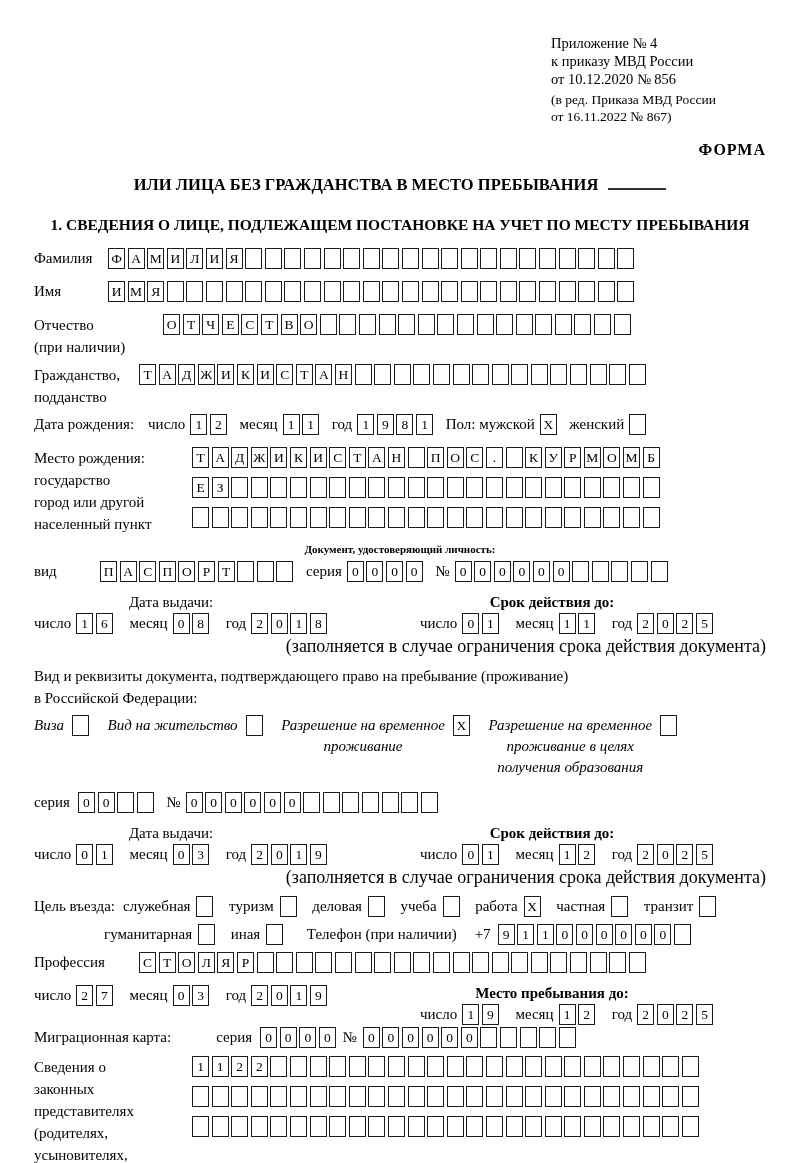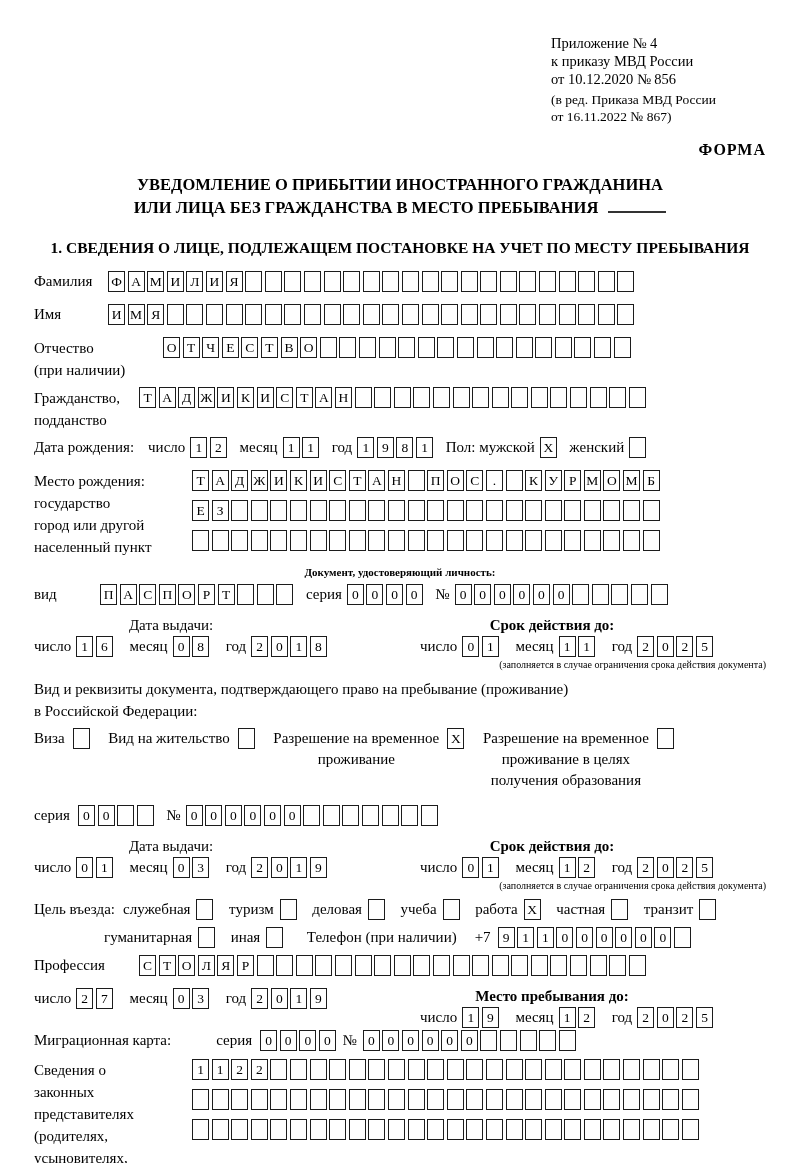--- a/index.html
+++ b/index.html
@@ -34,28 +34,28 @@
 
   .docline-title { text-align:center; font-weight:bold; font-size:11px; margin:4px 0 6px 0; }
 
   .dpair { display:flex; margin-bottom:2px;justify-content:center; }
   .dgrp-l { width:47%; } .dgrp-r { width:53%; }
   .dhead { text-align:center; margin-bottom:2px; }
   .dhead-l { padding-right:70px; } .dhead-r { padding-right:40px;font-weight:bold; }
   .dline { display:flex; align-items:center; }
   .dline .lbl { margin-right:5px; }
   .dline .gap { margin-left:14px; }
-  .note { text-align:right; font-size:10px; margin:2px 0 8px 0;font-family:Liberation Serif, serif; }
+  .note { text-align:right; font-size:18px; margin:2px 0 8px 0;font-family:Liberation Serif, serif; }
 
   .para { line-height:22px; margin-bottom:4px; }
 
   .permits { display:flex; align-items:flex-start; margin:6px 0 14px 0; }
   .permit { display:flex; align-items:flex-start; margin-right:16px; }
   .permit .plabel { text-align:center; line-height:21px; margin-right:8px; }
-  .permit .plabel span { display:block; }
+  .permit .plabel span { display:block;font-style:italic; }
 
   .purpose-row { display:flex; align-items:center; margin-bottom:7px; flex-wrap:nowrap; }
   .purpose-row .opt { display:flex; align-items:center; margin-right:13px; }
   .purpose-row .opt .olabel { margin-right:6px; }
   .indent70 { margin-left:70px; }
 
   .mcard-row { display:flex; align-items:center; margin-bottom:8px; }
   .cellrow { display:flex; margin-bottom:9px; }
 </style>
 </head>
@@ -66,21 +66,20 @@
   <div>к приказу МВД России</div>
   <div>от 10.12.2020 № 856</div>
   <div class="sub">
     <div>(в ред. Приказа МВД России</div>
     <div>от 16.11.2022 № 867)</div>
   </div>
 </div>
 <div class="forma">ФОРМА</div>
 
 <div class="title">
-  <div>УВЕДОМЛЕНИЕ О ПРИБЫТИИ ИНОСТРАННОГО ГРАЖДАНИНА</div>
   <div>
     <span>ИЛИ ЛИЦА БЕЗ ГРАЖДАНСТВА В МЕСТО ПРЕБЫВАНИЯ</span><span class="blank-line"></span>
   </div>
 </div>
 
 <div class="sheading">1. СВЕДЕНИЯ О ЛИЦЕ, ПОДЛЕЖАЩЕМ ПОСТАНОВКЕ НА УЧЕТ ПО МЕСТУ ПРЕБЫВАНИЯ</div>
 
 <div class="frow">
   <span class="flabel w66">Фамилия</span>
   <span class="cells">

